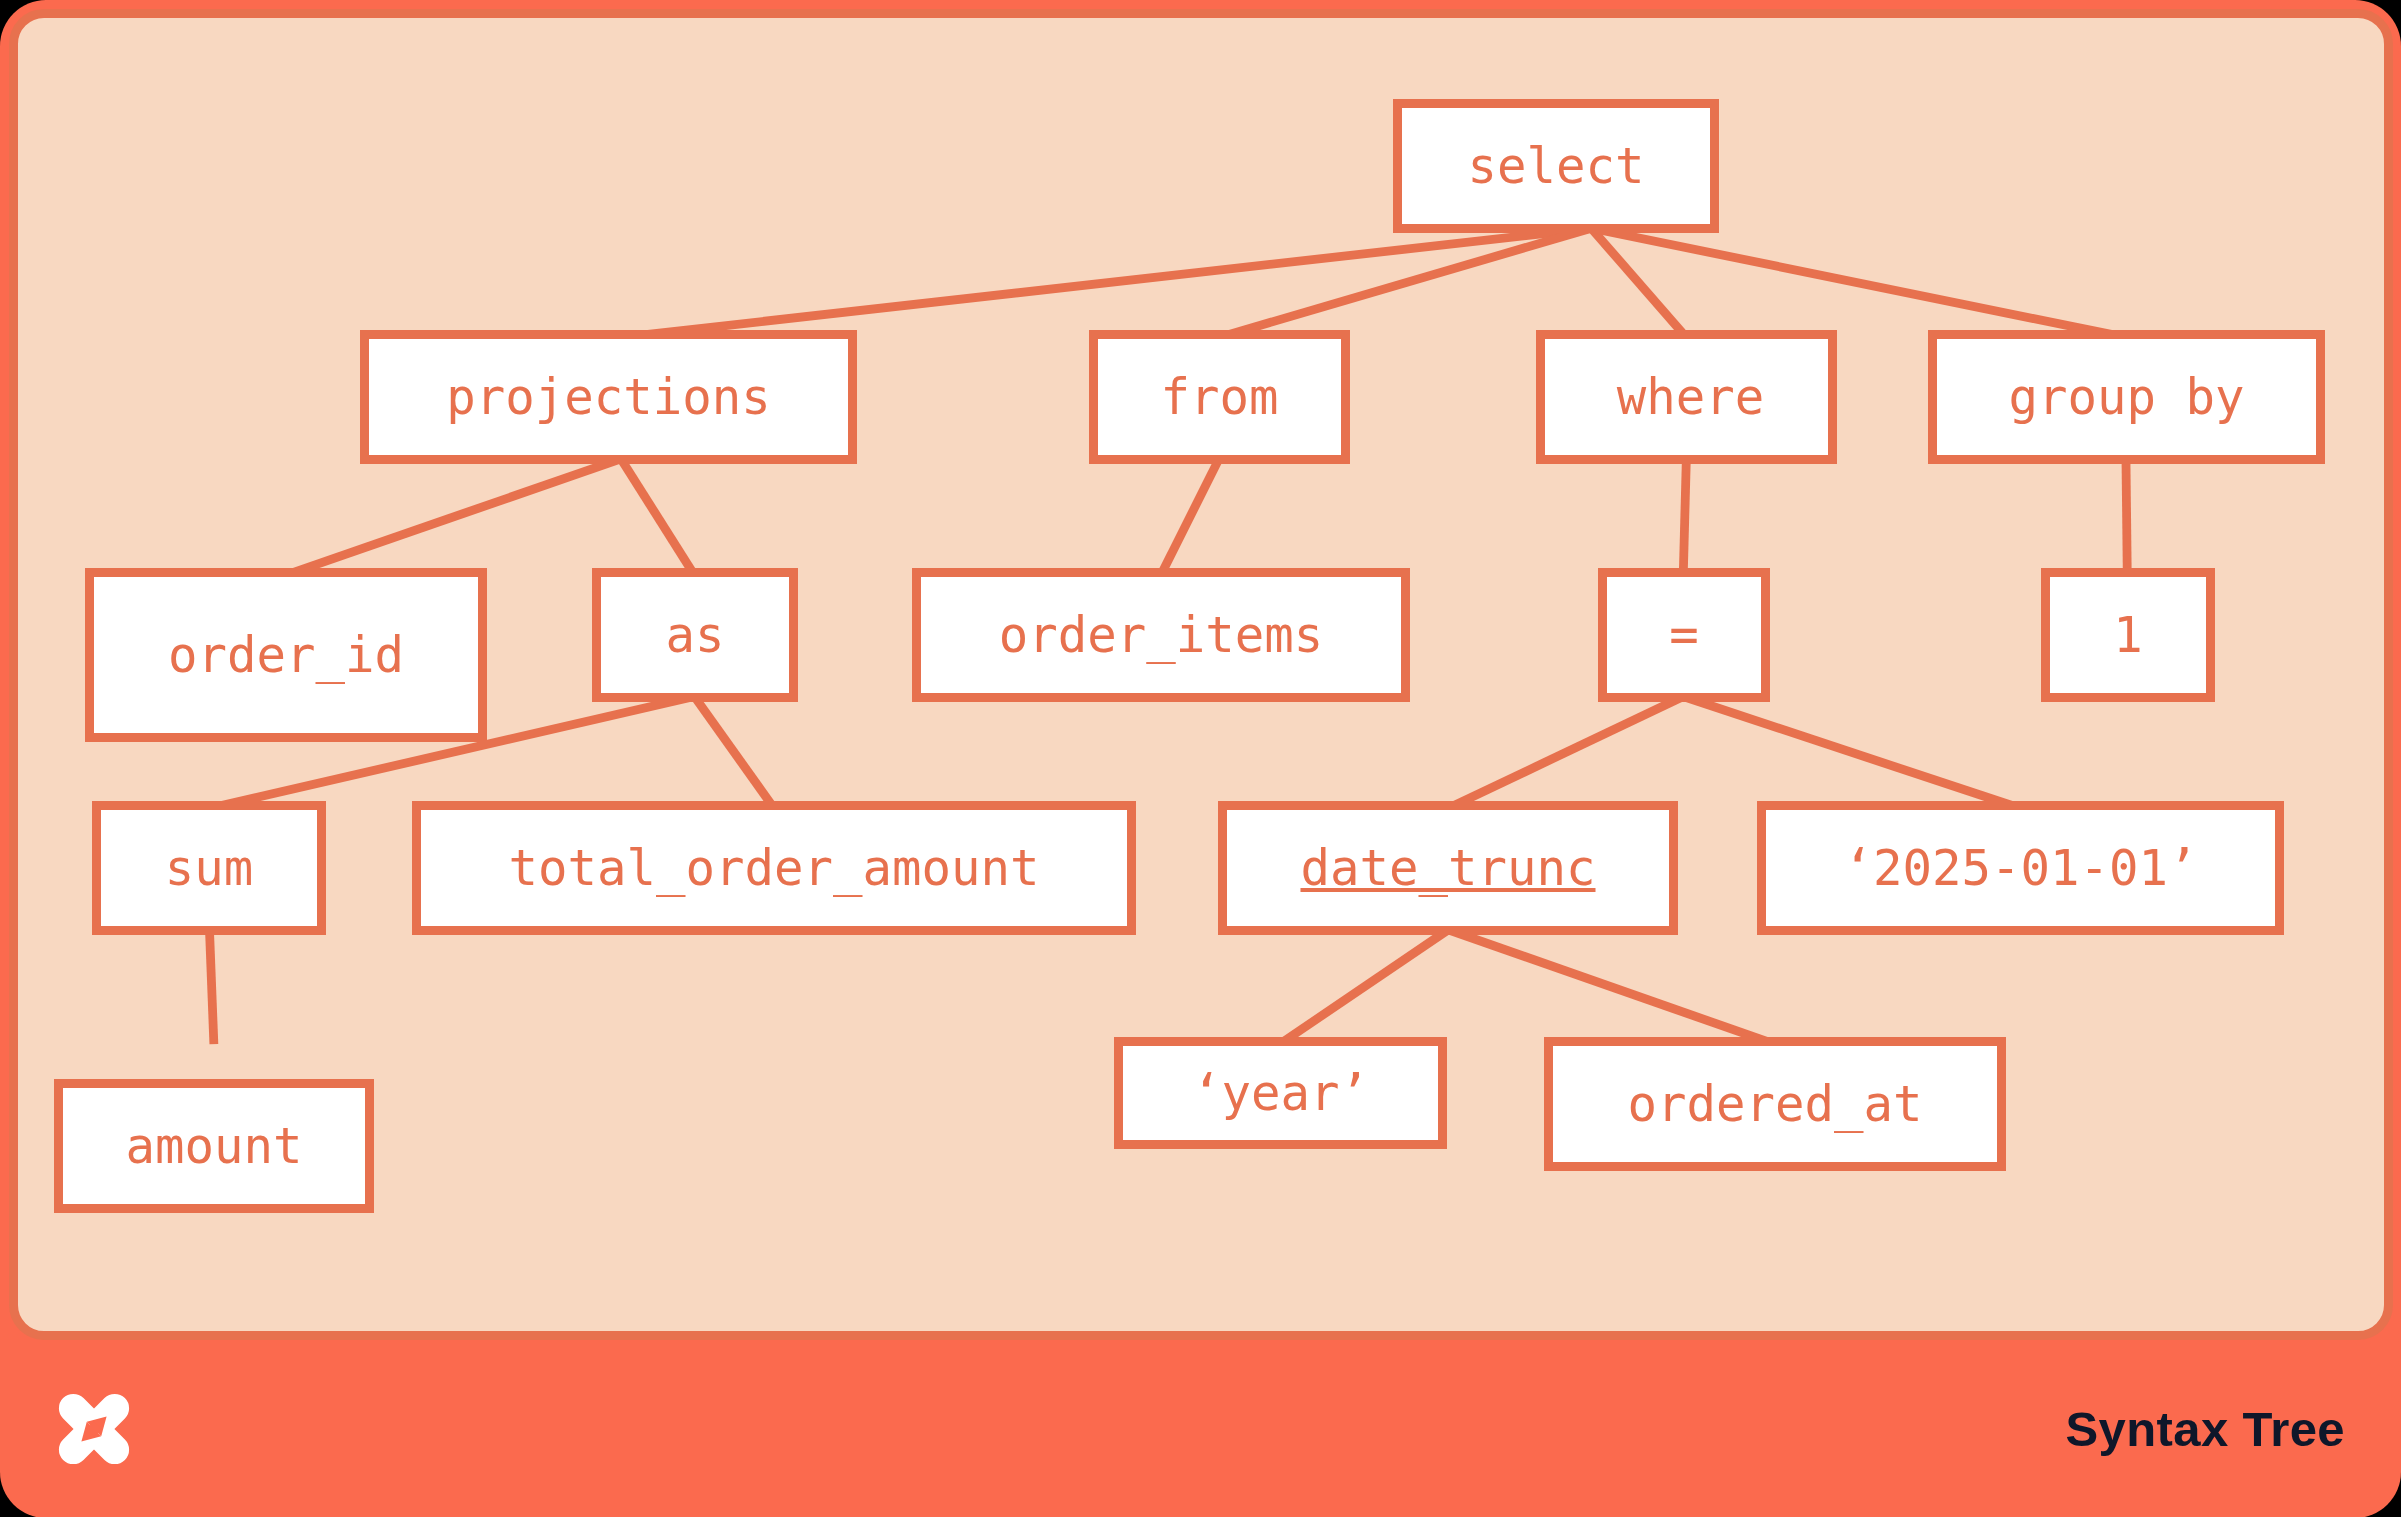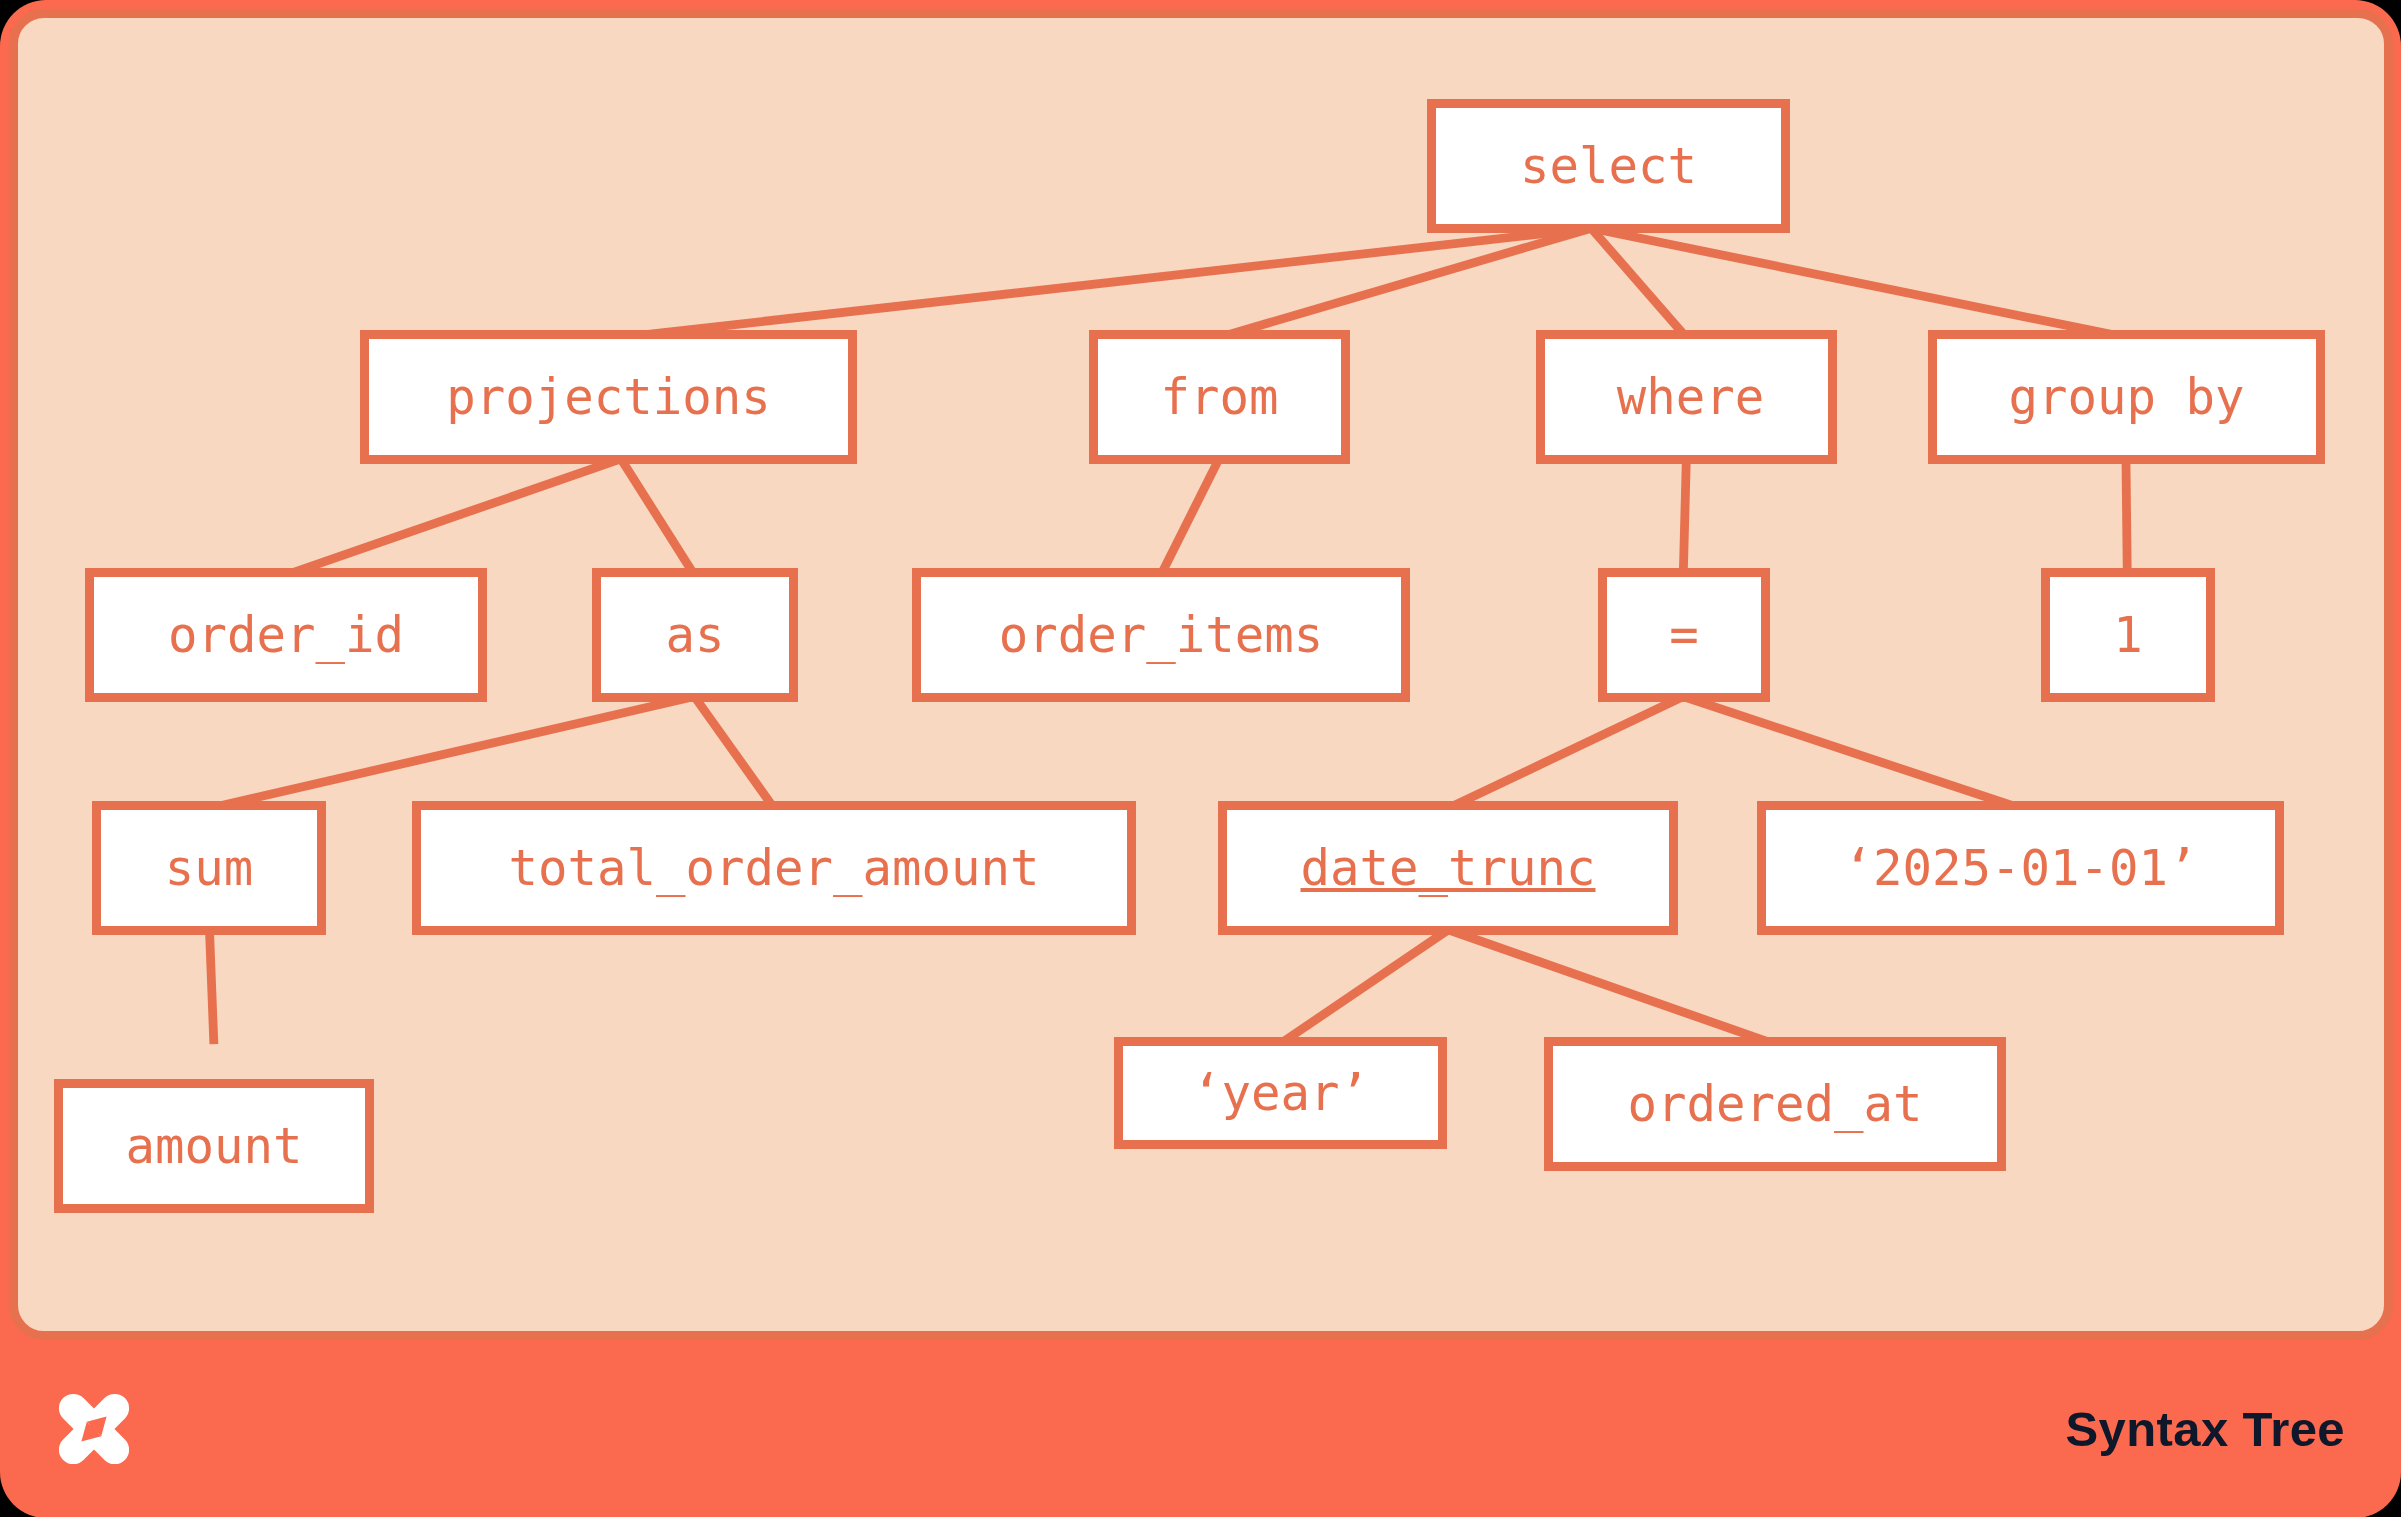--- a/index.html
+++ b/index.html
@@ -78,26 +78,26 @@
       <line x1="2415.5" y1="521" x2="2417" y2="653"></line>
       <line x1="789" y1="791" x2="238" y2="918"></line>
       <line x1="789" y1="791" x2="879.5" y2="918"></line>
       <line x1="1912.5" y1="791" x2="1645.5" y2="918"></line>
       <line x1="1912.5" y1="791" x2="2295.5" y2="918"></line>
       <line x1="238" y1="1056" x2="243" y2="1186"></line>
       <line x1="1645.5" y1="1056" x2="1454" y2="1186"></line>
       <line x1="1645.5" y1="1056" x2="2016.5" y2="1186"></line>
     </svg>
   <div id="nodes">
-      <div class="node" style="left: 1427px; top: 99px; width: 363px; height: 134px;">select</div>
+      <div class="node" style="left: 1393px; top: 99px; width: 326px; height: 134px;">select</div>
       <div class="node" style="left: 360px; top: 330px; width: 497px; height: 134px;">projections</div>
       <div class="node" style="left: 1089px; top: 330px; width: 261px; height: 134px;">from</div>
       <div class="node" style="left: 1536px; top: 330px; width: 301px; height: 134px; padding-left: 8px;">where</div>
       <div class="node" style="left: 1928px; top: 330px; width: 397px; height: 134px;">group by</div>
-      <div class="node" style="left: 85px; top: 568px; width: 402px; height: 134px;">order_id</div>
+      <div class="node" style="left: 85px; top: 568px; width: 402px; height: 174px;">order_id</div>
       <div class="node" style="left: 592px; top: 568px; width: 206px; height: 134px;">as</div>
       <div class="node" style="left: 912px; top: 568px; width: 498px; height: 134px;">order_items</div>
       <div class="node" style="left: 1598px; top: 568px; width: 172px; height: 134px;">=</div>
       <div class="node" style="left: 2041px; top: 568px; width: 174px; height: 134px;">1</div>
       <div class="node" style="left: 92px; top: 801px; width: 234px; height: 134px;">sum</div>
       <div class="node" style="left: 412px; top: 801px; width: 724px; height: 134px;">total_order_amount</div>
       <div class="node" style="left: 1218px; top: 801px; width: 460px; height: 134px; text-decoration: underline;">date_trunc</div>
       <div class="node" style="left: 1757px; top: 801px; width: 527px; height: 134px;">‘2025-01-01’</div>
       <div class="node" style="left: 54px; top: 1037px; width: 320px; height: 134px; margin-top: 42px;">amount</div>
       <div class="node" style="left: 1114px; top: 1037px; width: 333px; height: 112px;">‘year’</div>

